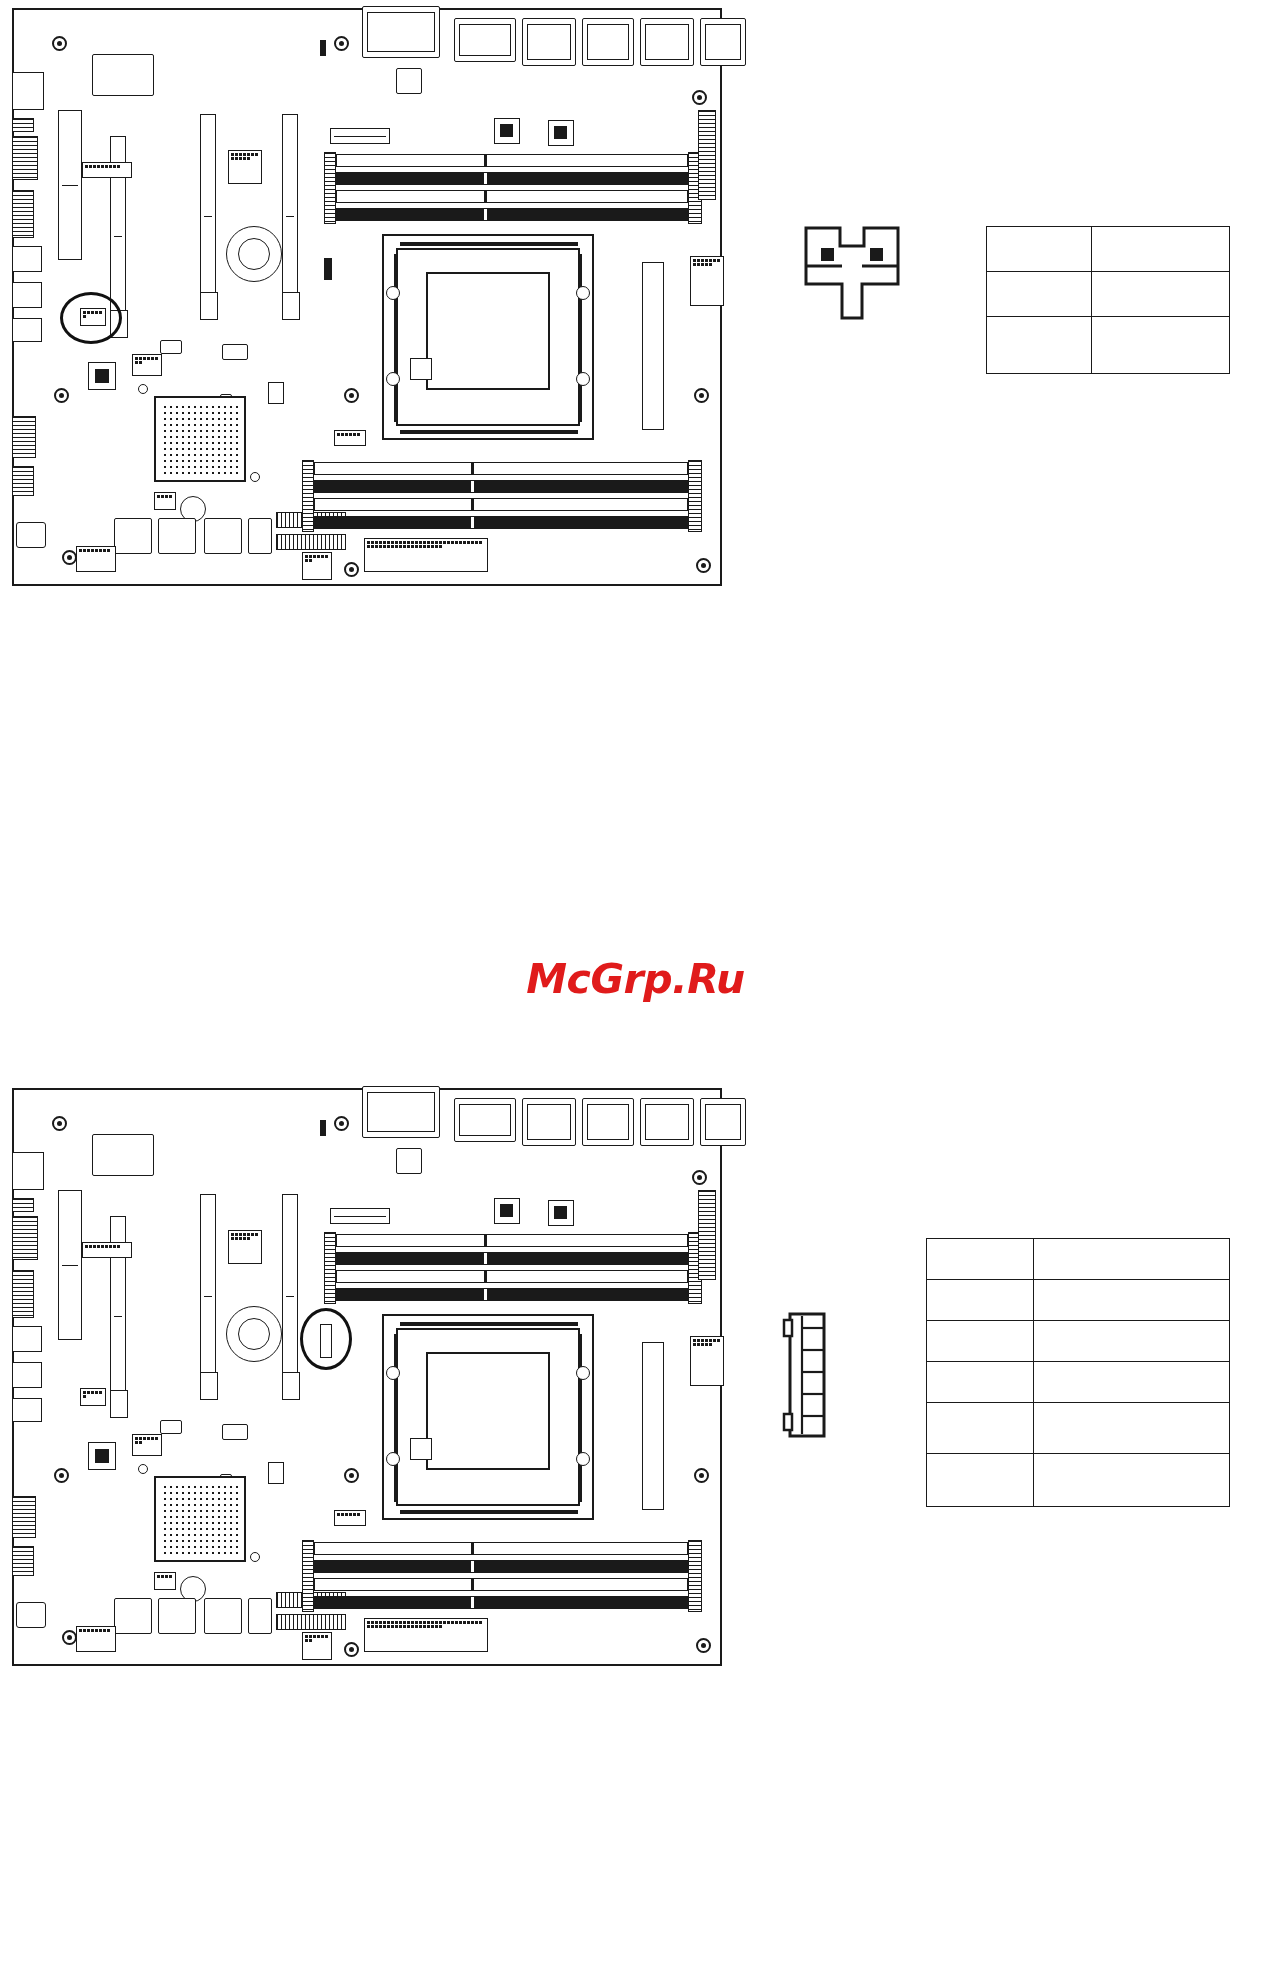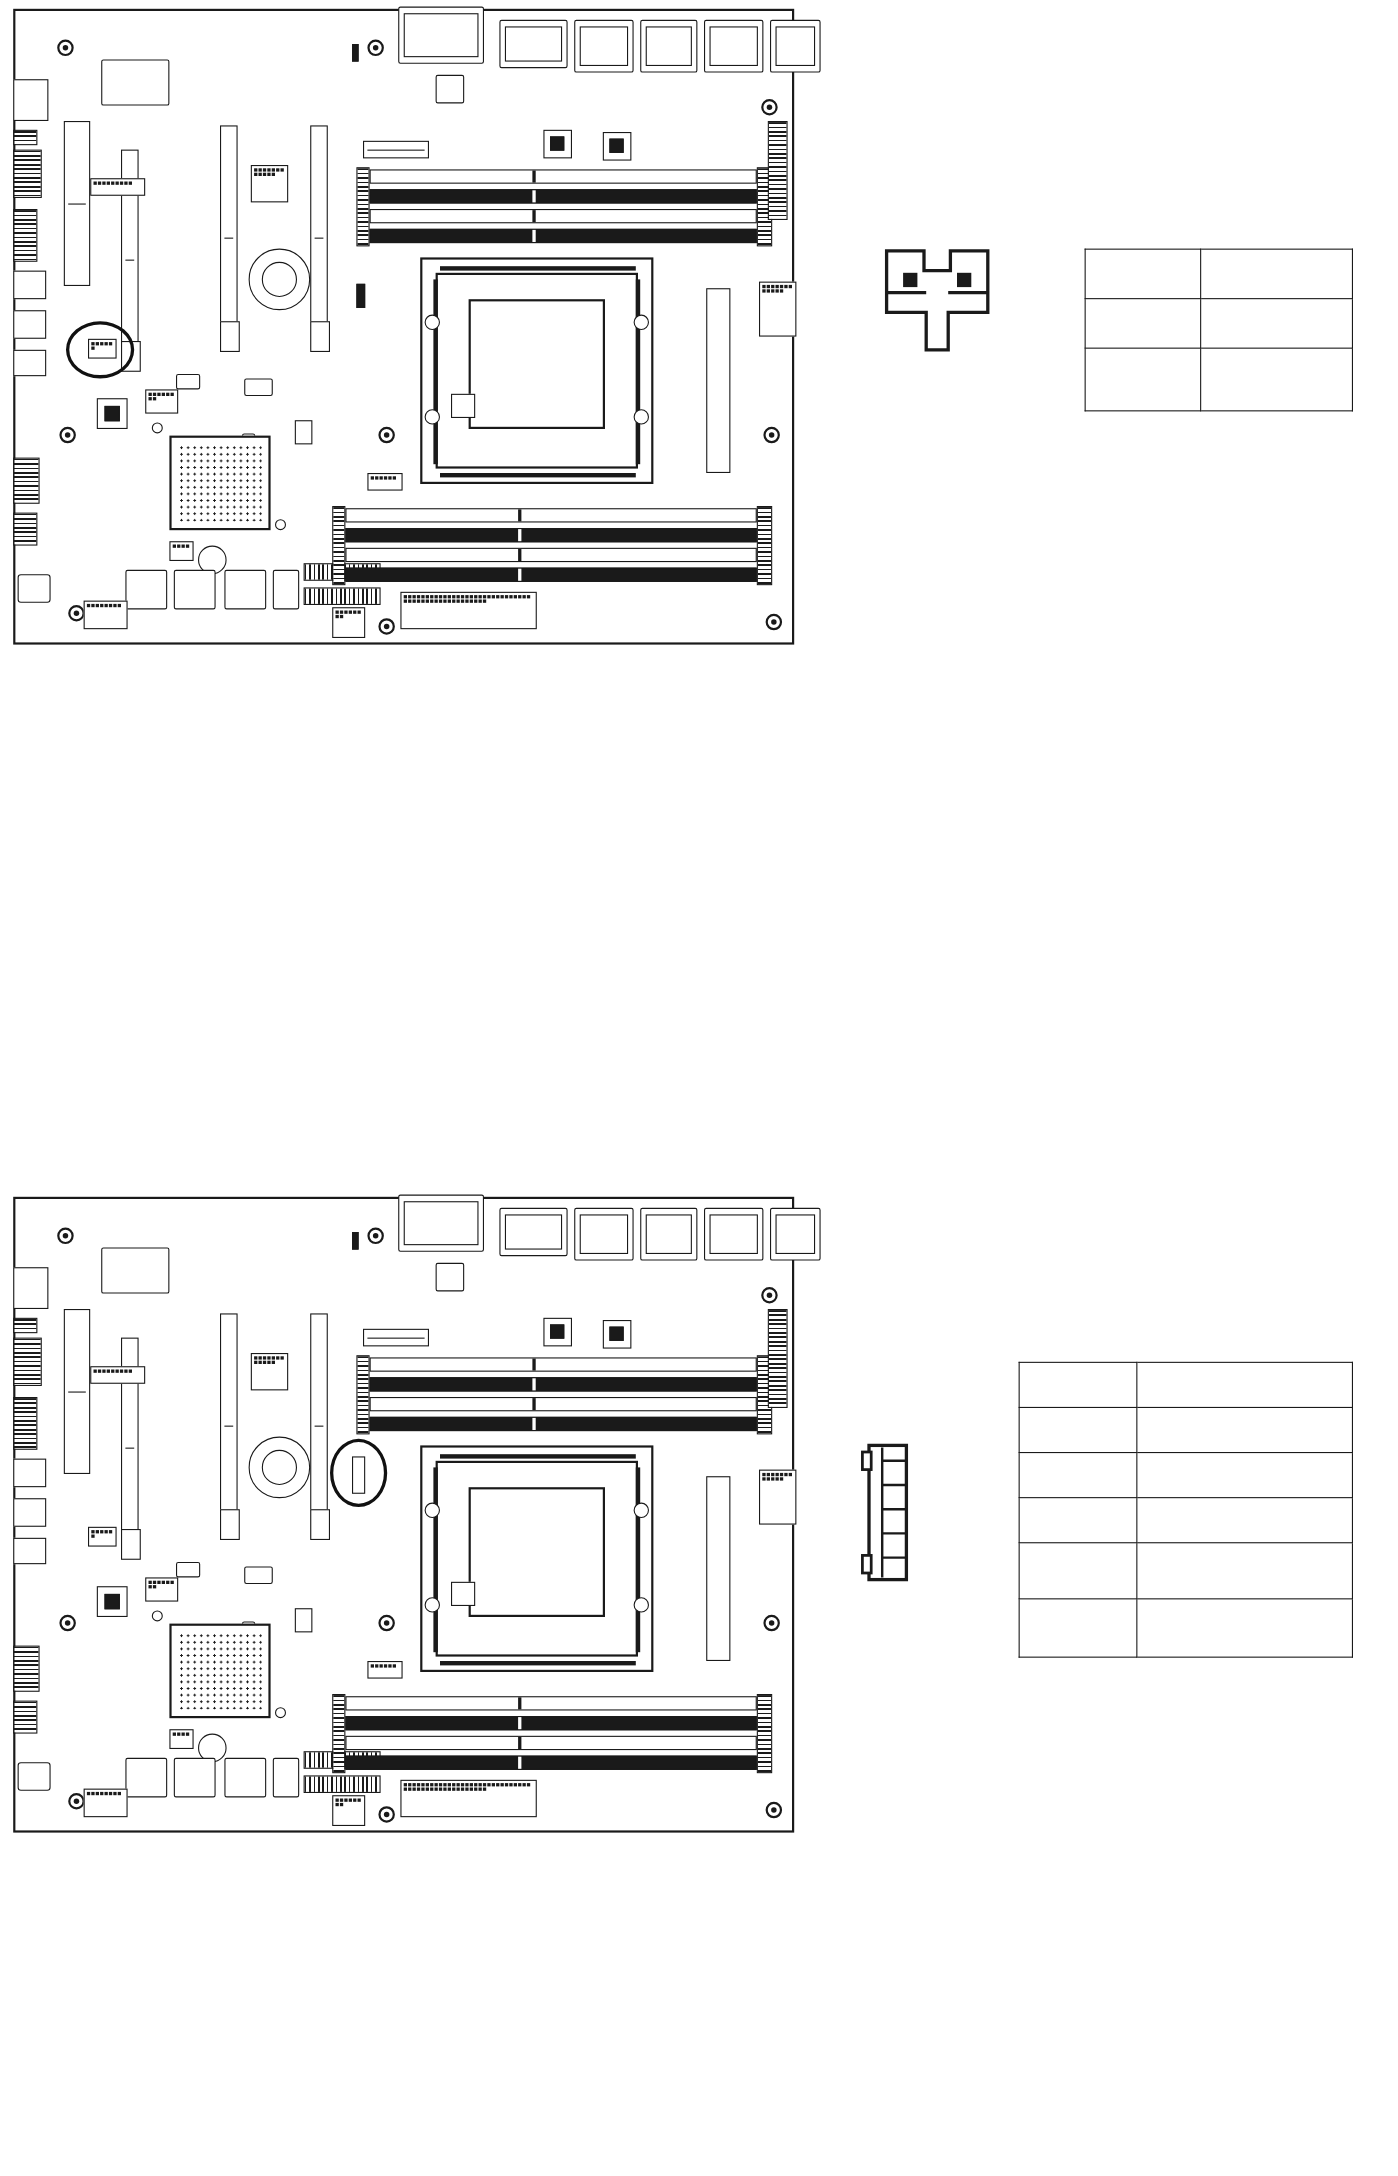--- a/index.html
+++ b/index.html
@@ -524,20 +524,21 @@
           <td style="height:32px;"></td>
         </tr>
         <tr>
           <td style="height:44px;"></td>
           <td style="height:44px;"></td>
         </tr>
       </tbody>
     </table>
   </div>
 
+  <div class="watermark">McGrp.Ru</div>
 
   <div class="figure" style="left:0; top:1080px; width:1271px; height:620px;">
 
     <div class="mb" style="left:12px; top:8px; width:710px; height:578px;">
       <div class="mb-inner">
 
         <div class="port" style="left:348px; top:-4px; width:78px; height:52px;"></div>
         <div class="port" style="left:440px; top:8px; width:62px; height:44px;"></div>
         <div class="port" style="left:508px; top:8px; width:54px; height:48px;"></div>
         <div class="port" style="left:568px; top:8px; width:52px; height:48px;"></div>

